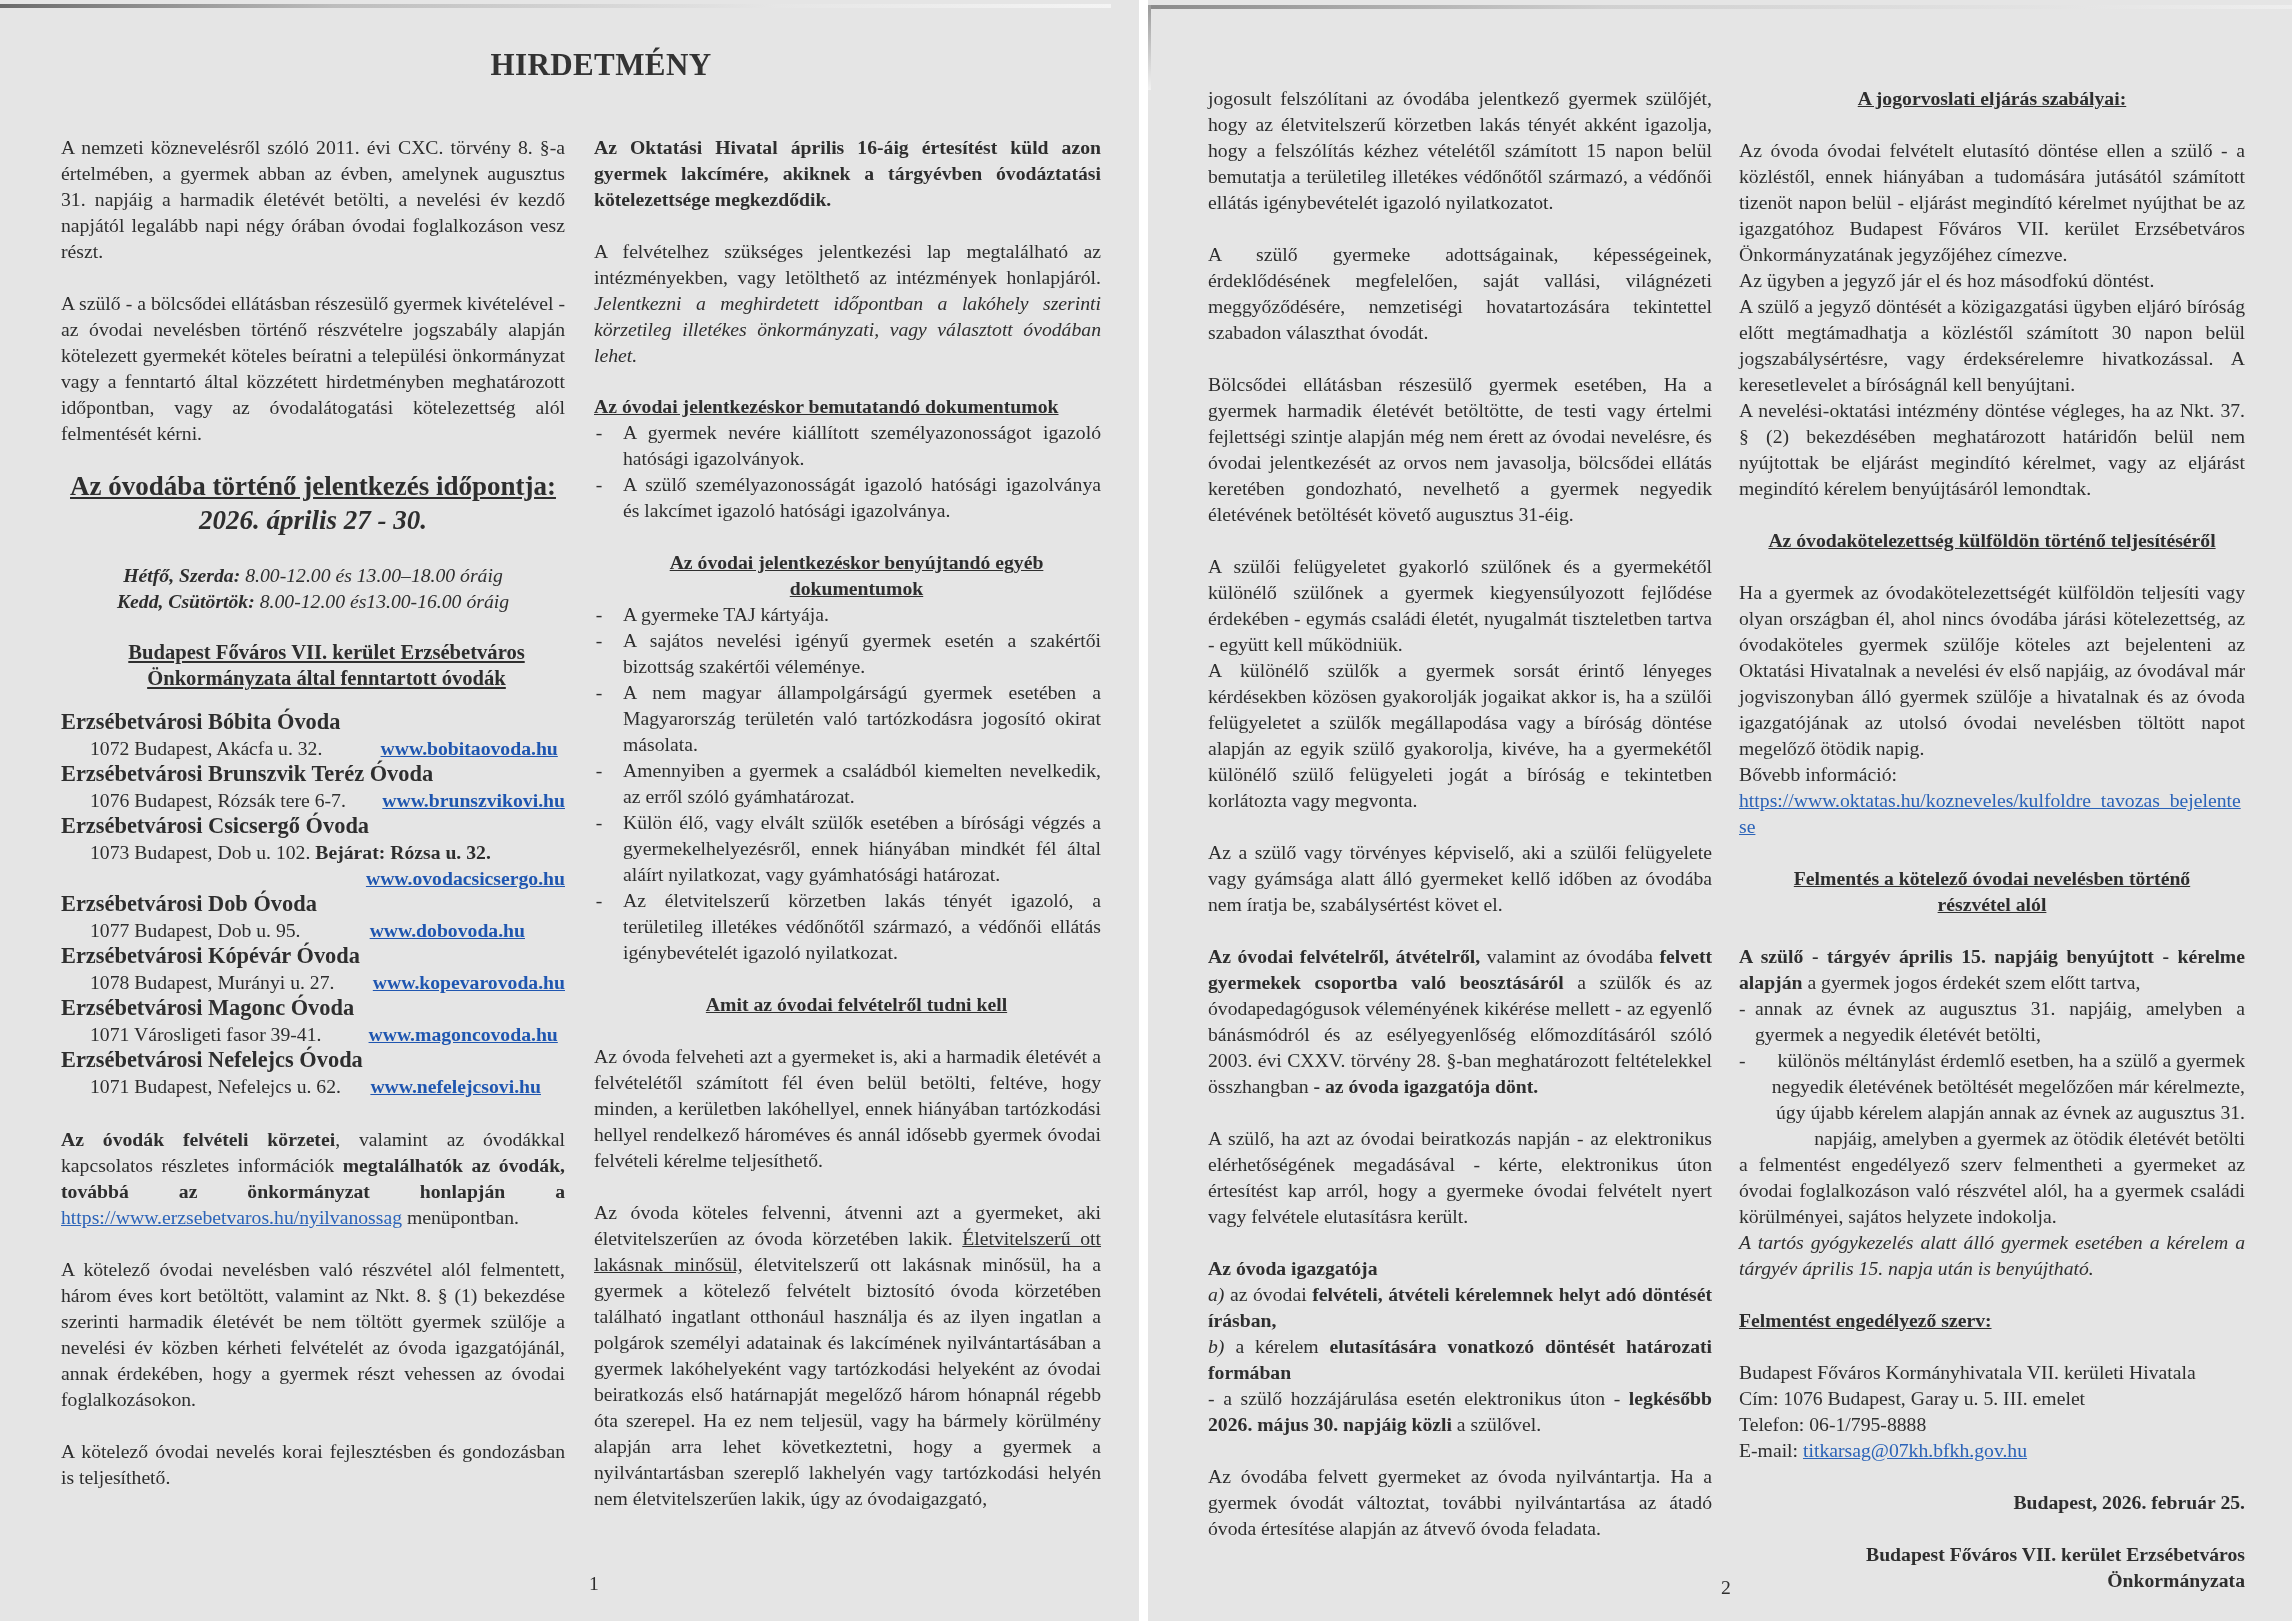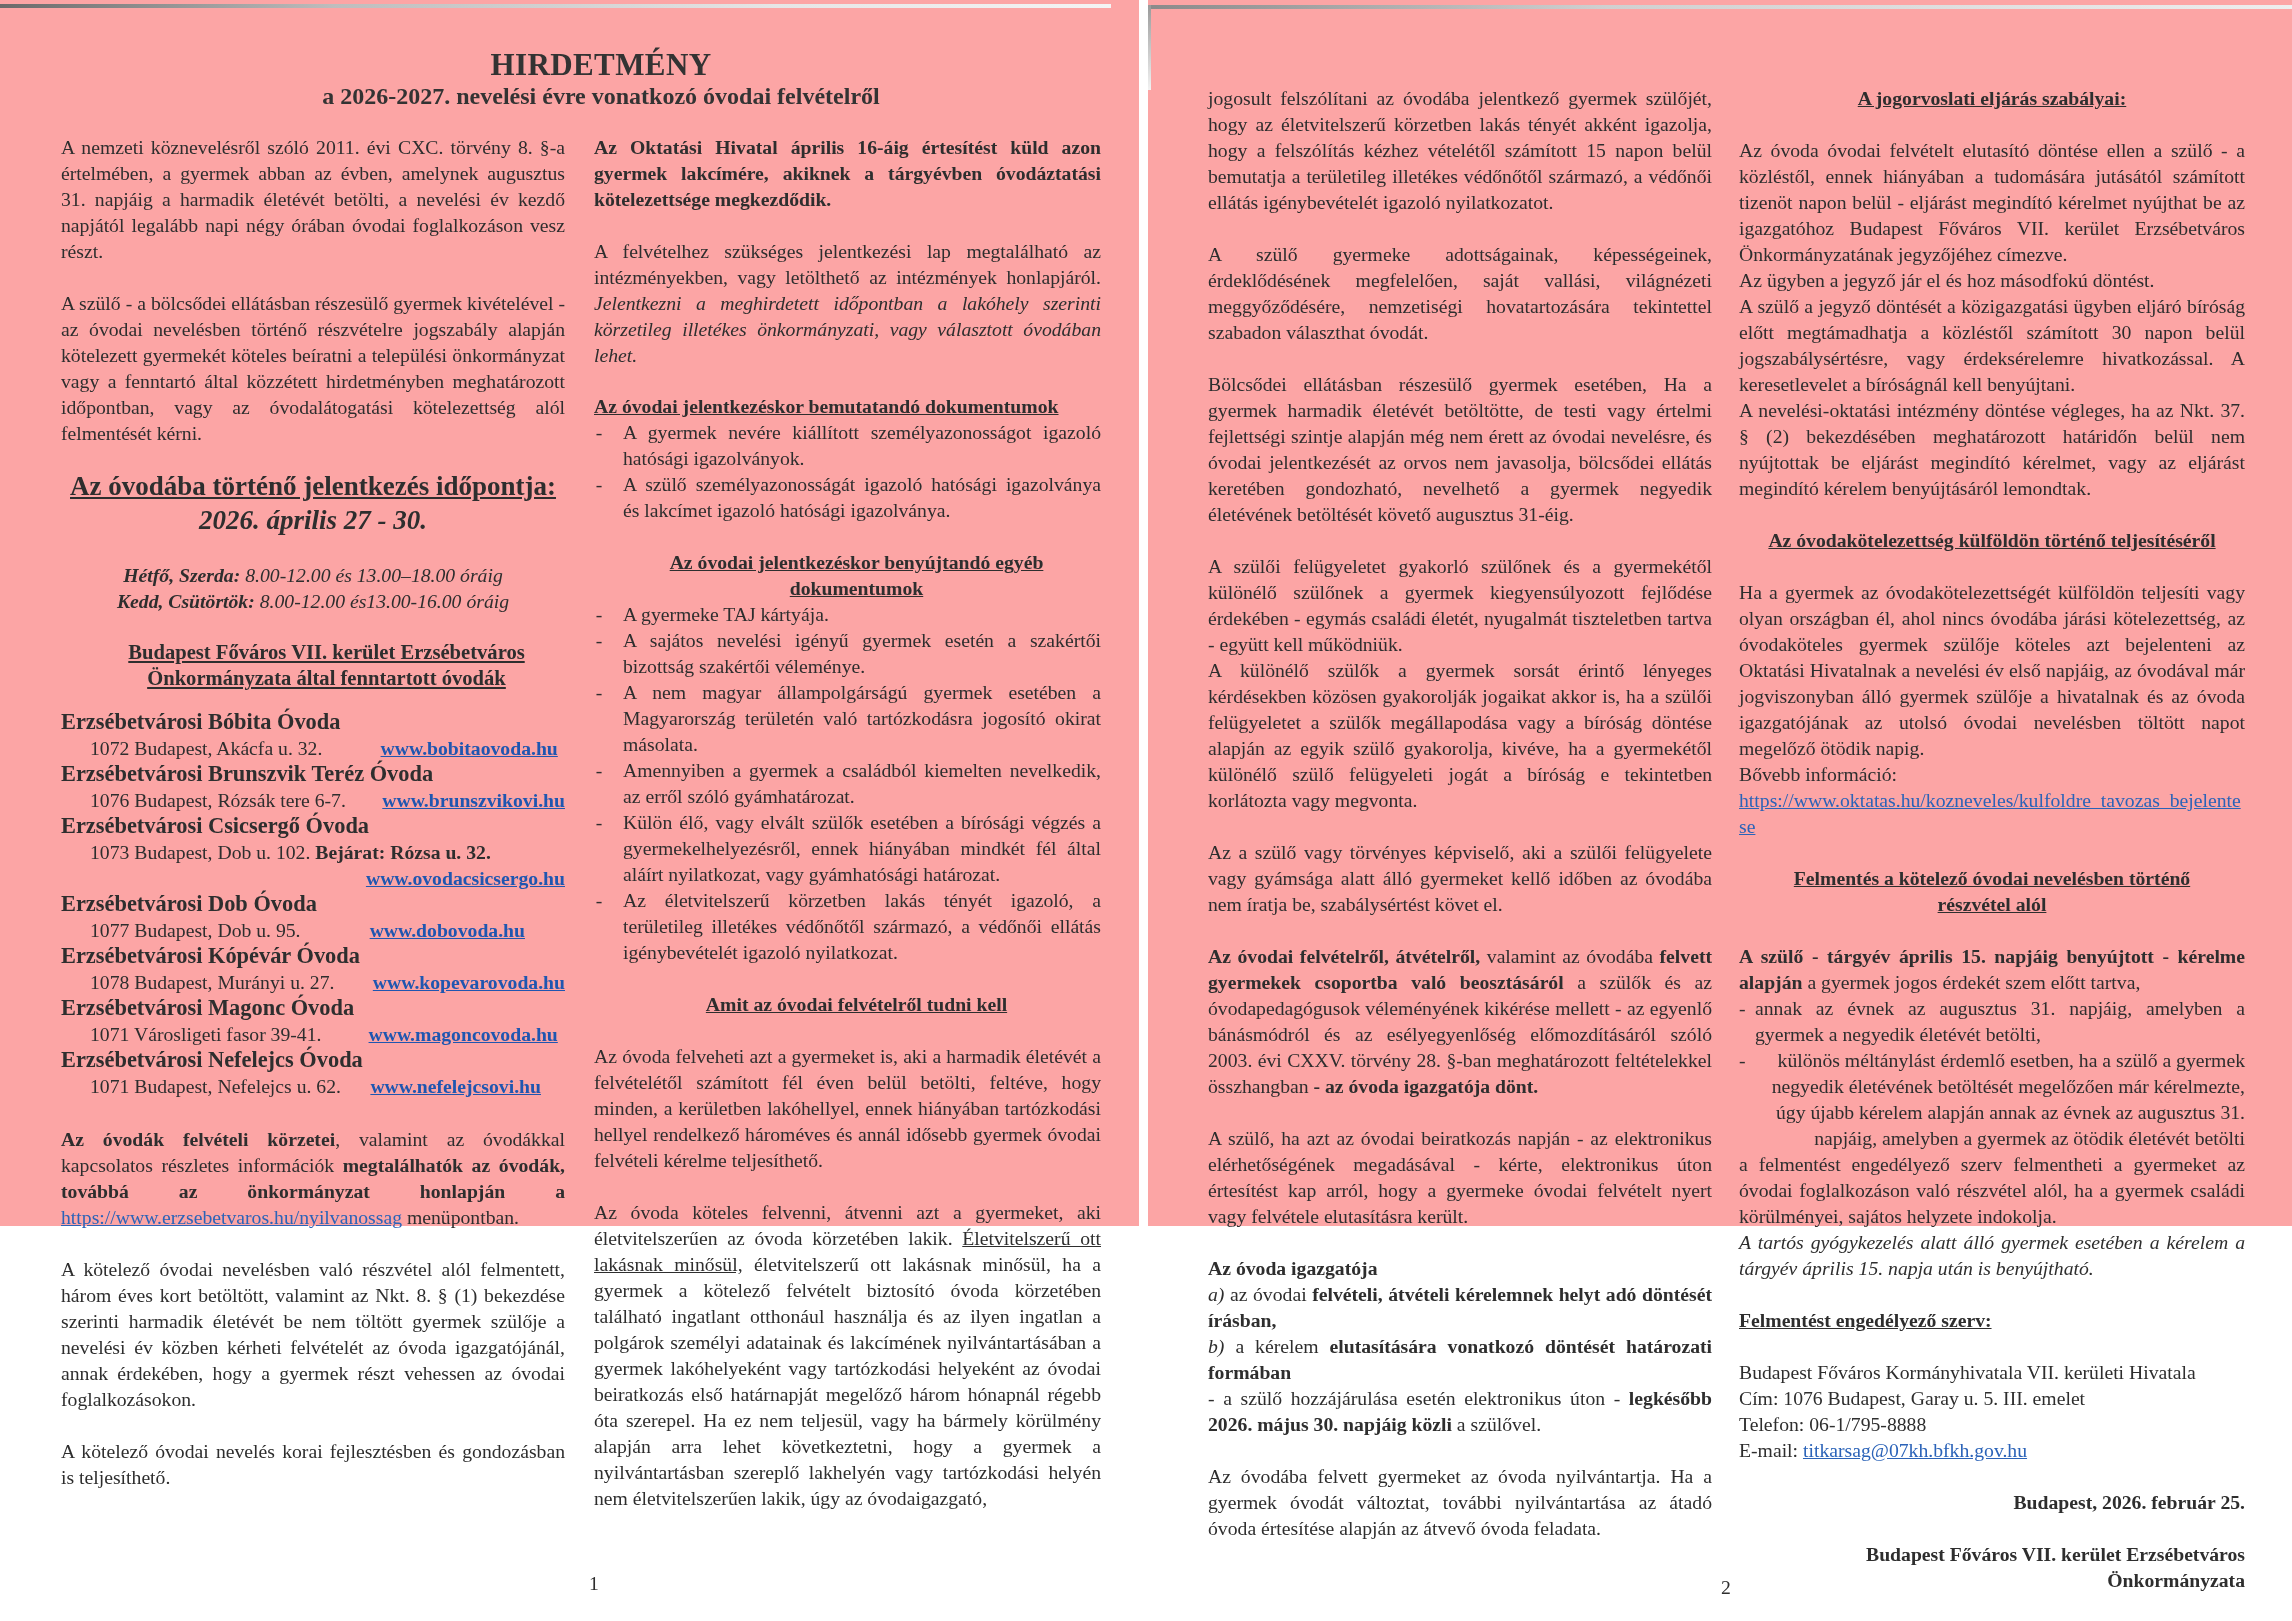--- a/index.html
+++ b/index.html
@@ -1,19 +1,19 @@
 <!DOCTYPE html>
 <html style="font-size:14.3px"><head>
 <meta charset="utf-8">
 <style>
   * { box-sizing: border-box; margin: 0; padding: 0; }
   html, body { width: 2293px; height: 1621px; background: #ffffff; overflow: hidden; }
   body { font-family: "Liberation Serif", "DejaVu Serif", serif; color: #2e2e2e; position: relative; }
 
-  .page { position: absolute; top: 0; height: 1226px; background: #fca5a5; }
+  .page { position: absolute; top: 0; height: 1621px; background: #e5e5e5; }
   .page-1 { left: 0; width: 1139px; }
   .page-2 { left: 1148px; width: 1145px; }
   .page-1::before { content: ""; position: absolute; left: 0; top: 3.6px; width: 1111px; height: 4.5px;
      background: linear-gradient(to right, #6a6a6a, #bdbdbd 30%, #e6e6e6 70%, #f4f4f4); }
   .page-2::before { content: ""; position: absolute; left: 0; top: 5.4px; width: 1145px; height: 3.6px;
      background: linear-gradient(to right, #8a8a8a, #d0d0d0 40%, #eeeeee); }
   .page-2::after { content: ""; position: absolute; left: 0; top: 5.4px; width: 2.7px; height: 85px;
      background: linear-gradient(to bottom, #9a9a9a, #f2f2f2); }
 
   .col { position: absolute; font-size: 19.7px; line-height: 26px; text-align: justify; }
@@ -47,21 +47,20 @@
   .list2 li::before { left: 0; }
 
   .page-num { position: absolute; font-size: 19.7px; }
 </style>
 </head>
 <body>
 
 <div class="page page-1">
 
   <div class="title title-main">HIRDETMÉNY</div>
-  <div class="title title-sub">a 2026-2027. nevelési évre vonatkozó óvodai felvételről</div>
 
   <div class="col" style="left:61px; top:134px; width:504px;">
     <p>A nemzeti köznevelésről szóló 2011. évi CXC. törvény 8. §-a értelmében, a gyermek abban az évben, amelynek augusztus 31. napjáig a harmadik életévét betölti, a nevelési év kezdő napjától legalább napi négy órában óvodai foglalkozáson vesz részt.</p>
     <p style="margin-bottom:23px;">A szülő - a bölcsődei ellátásban részesülő gyermek kivételével - az óvodai nevelésben történő részvételre jogszabály alapján kötelezett gyermekét köteles beíratni a települési önkormányzat vagy a fenntartó által közzétett hirdetményben meghatározott időpontban, vagy az óvodalátogatási kötelezettség alól felmentését kérni.</p>
 
     <div class="h-big">
       <div><span class="u">Az óvodába történő jelentkezés időpontja:</span></div>
       <div class="i">2026. április 27 - 30.</div>
     </div>
 

